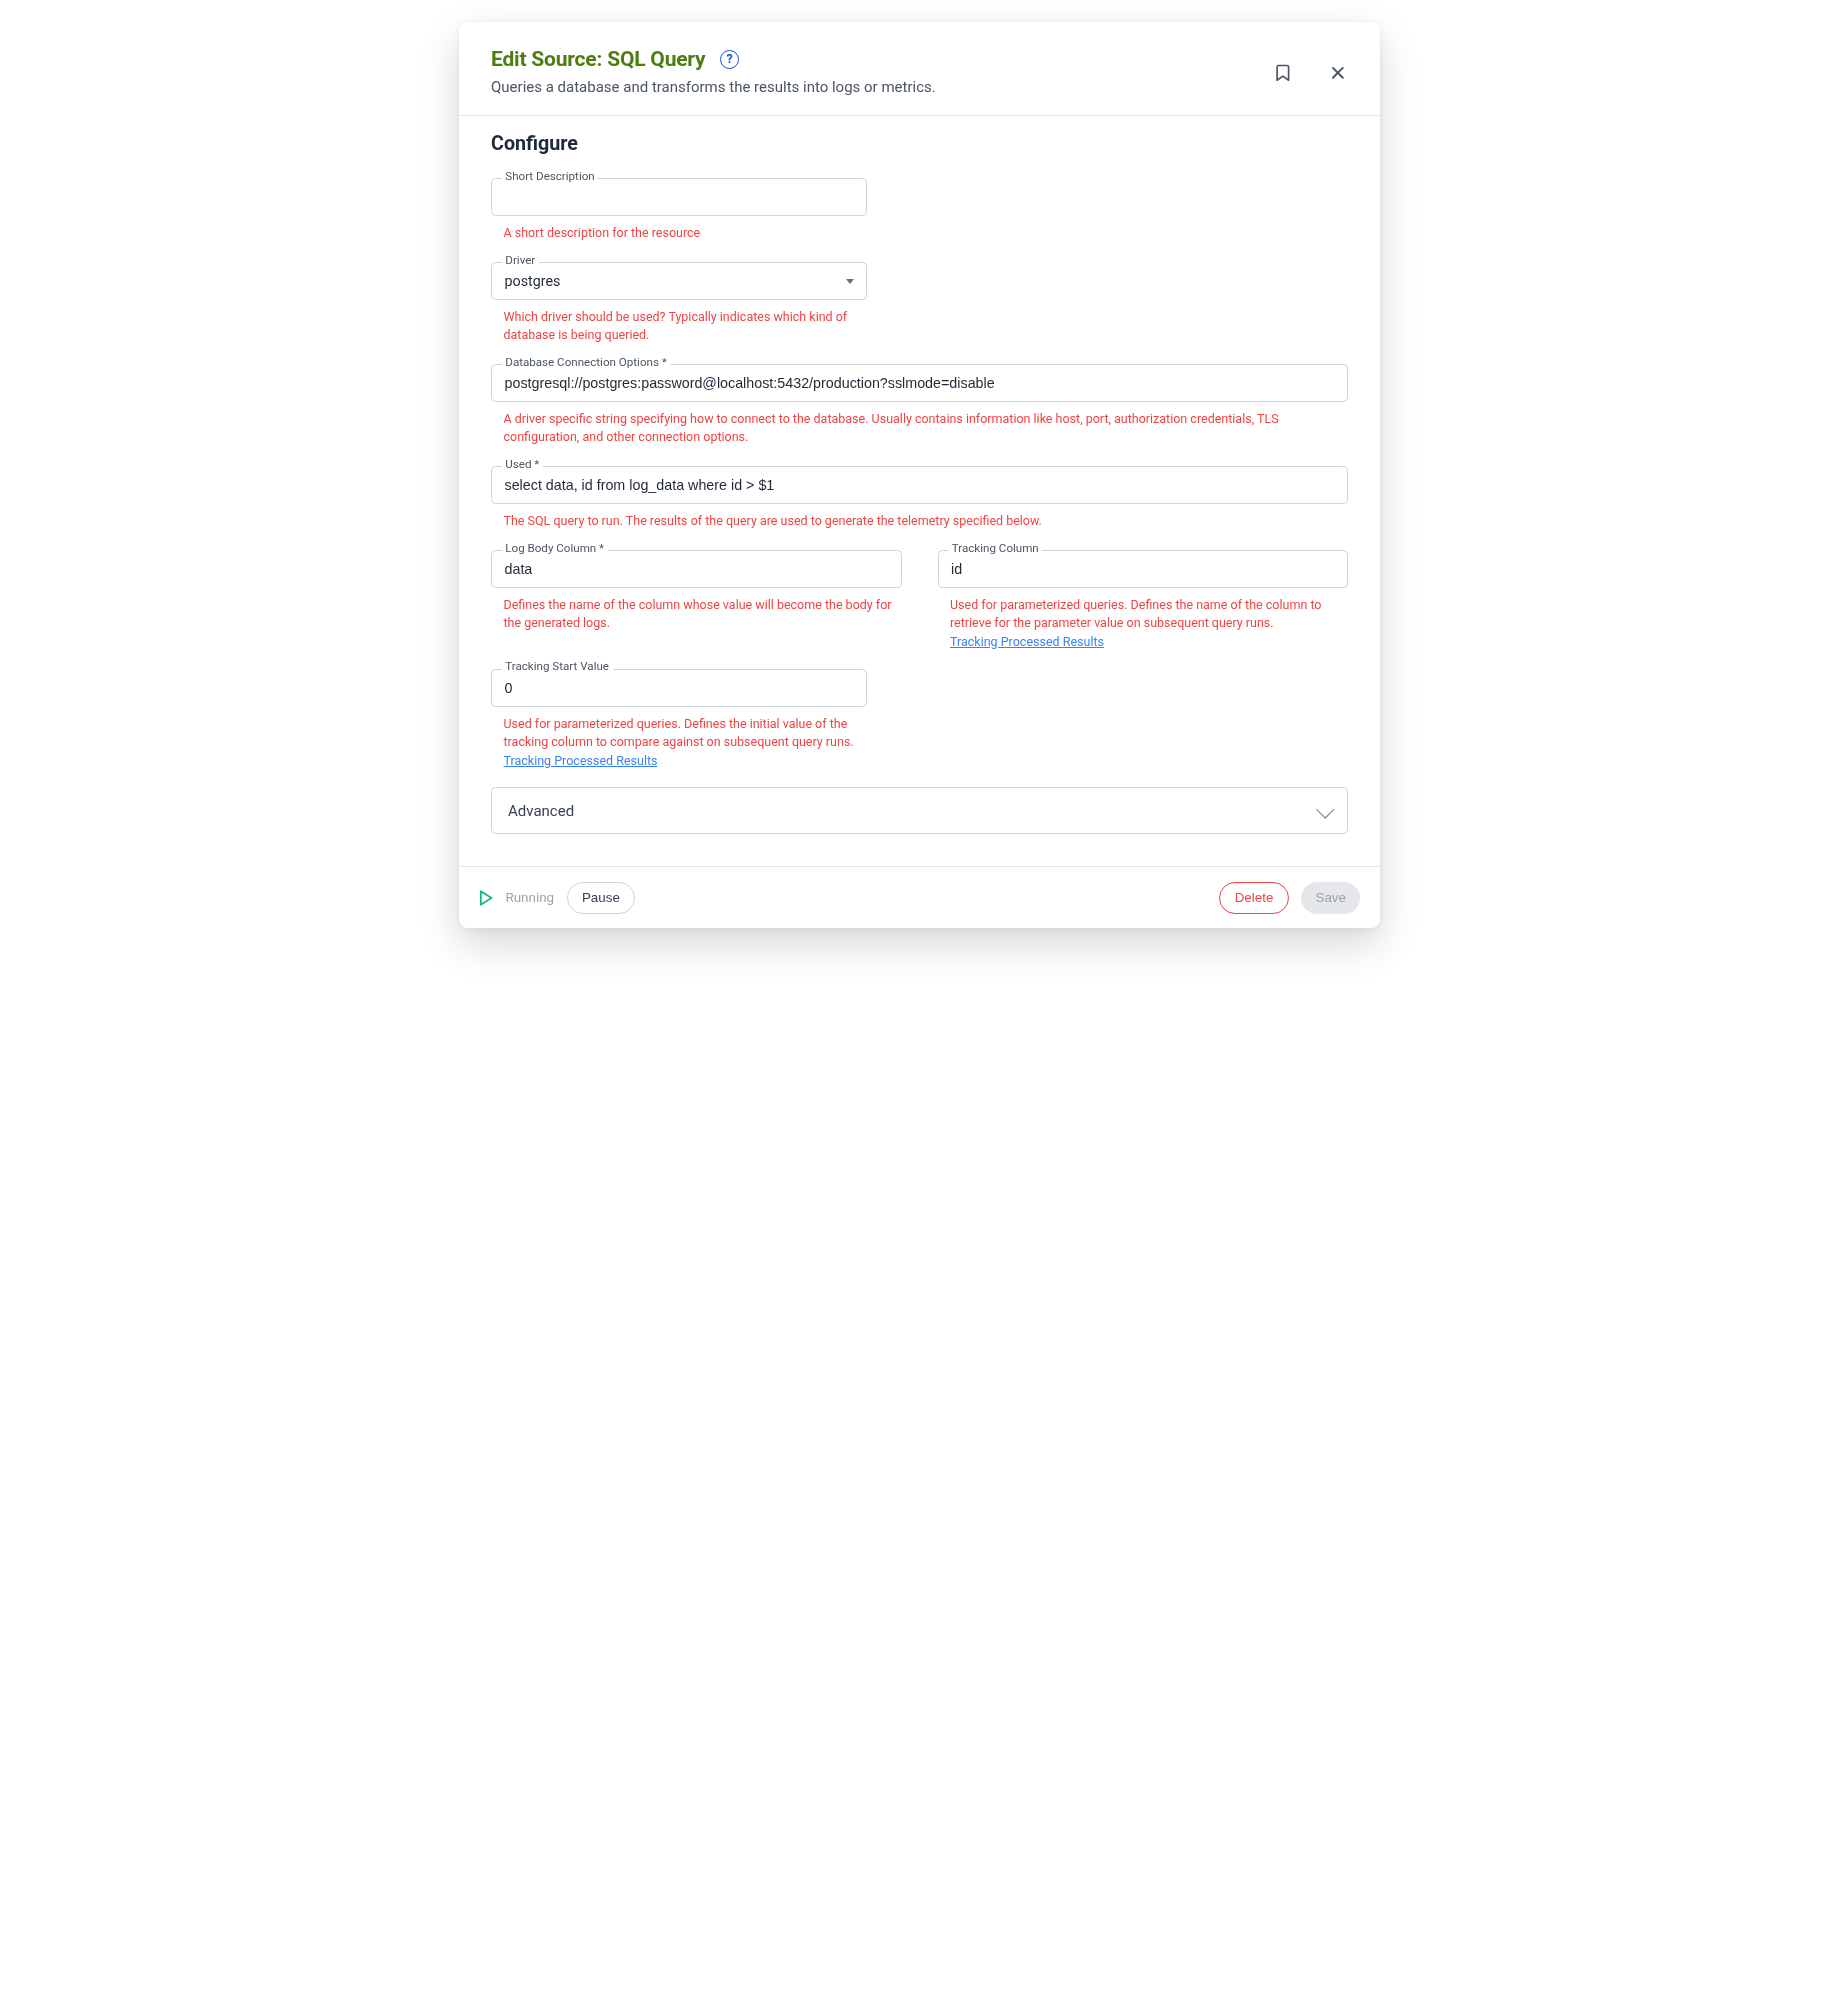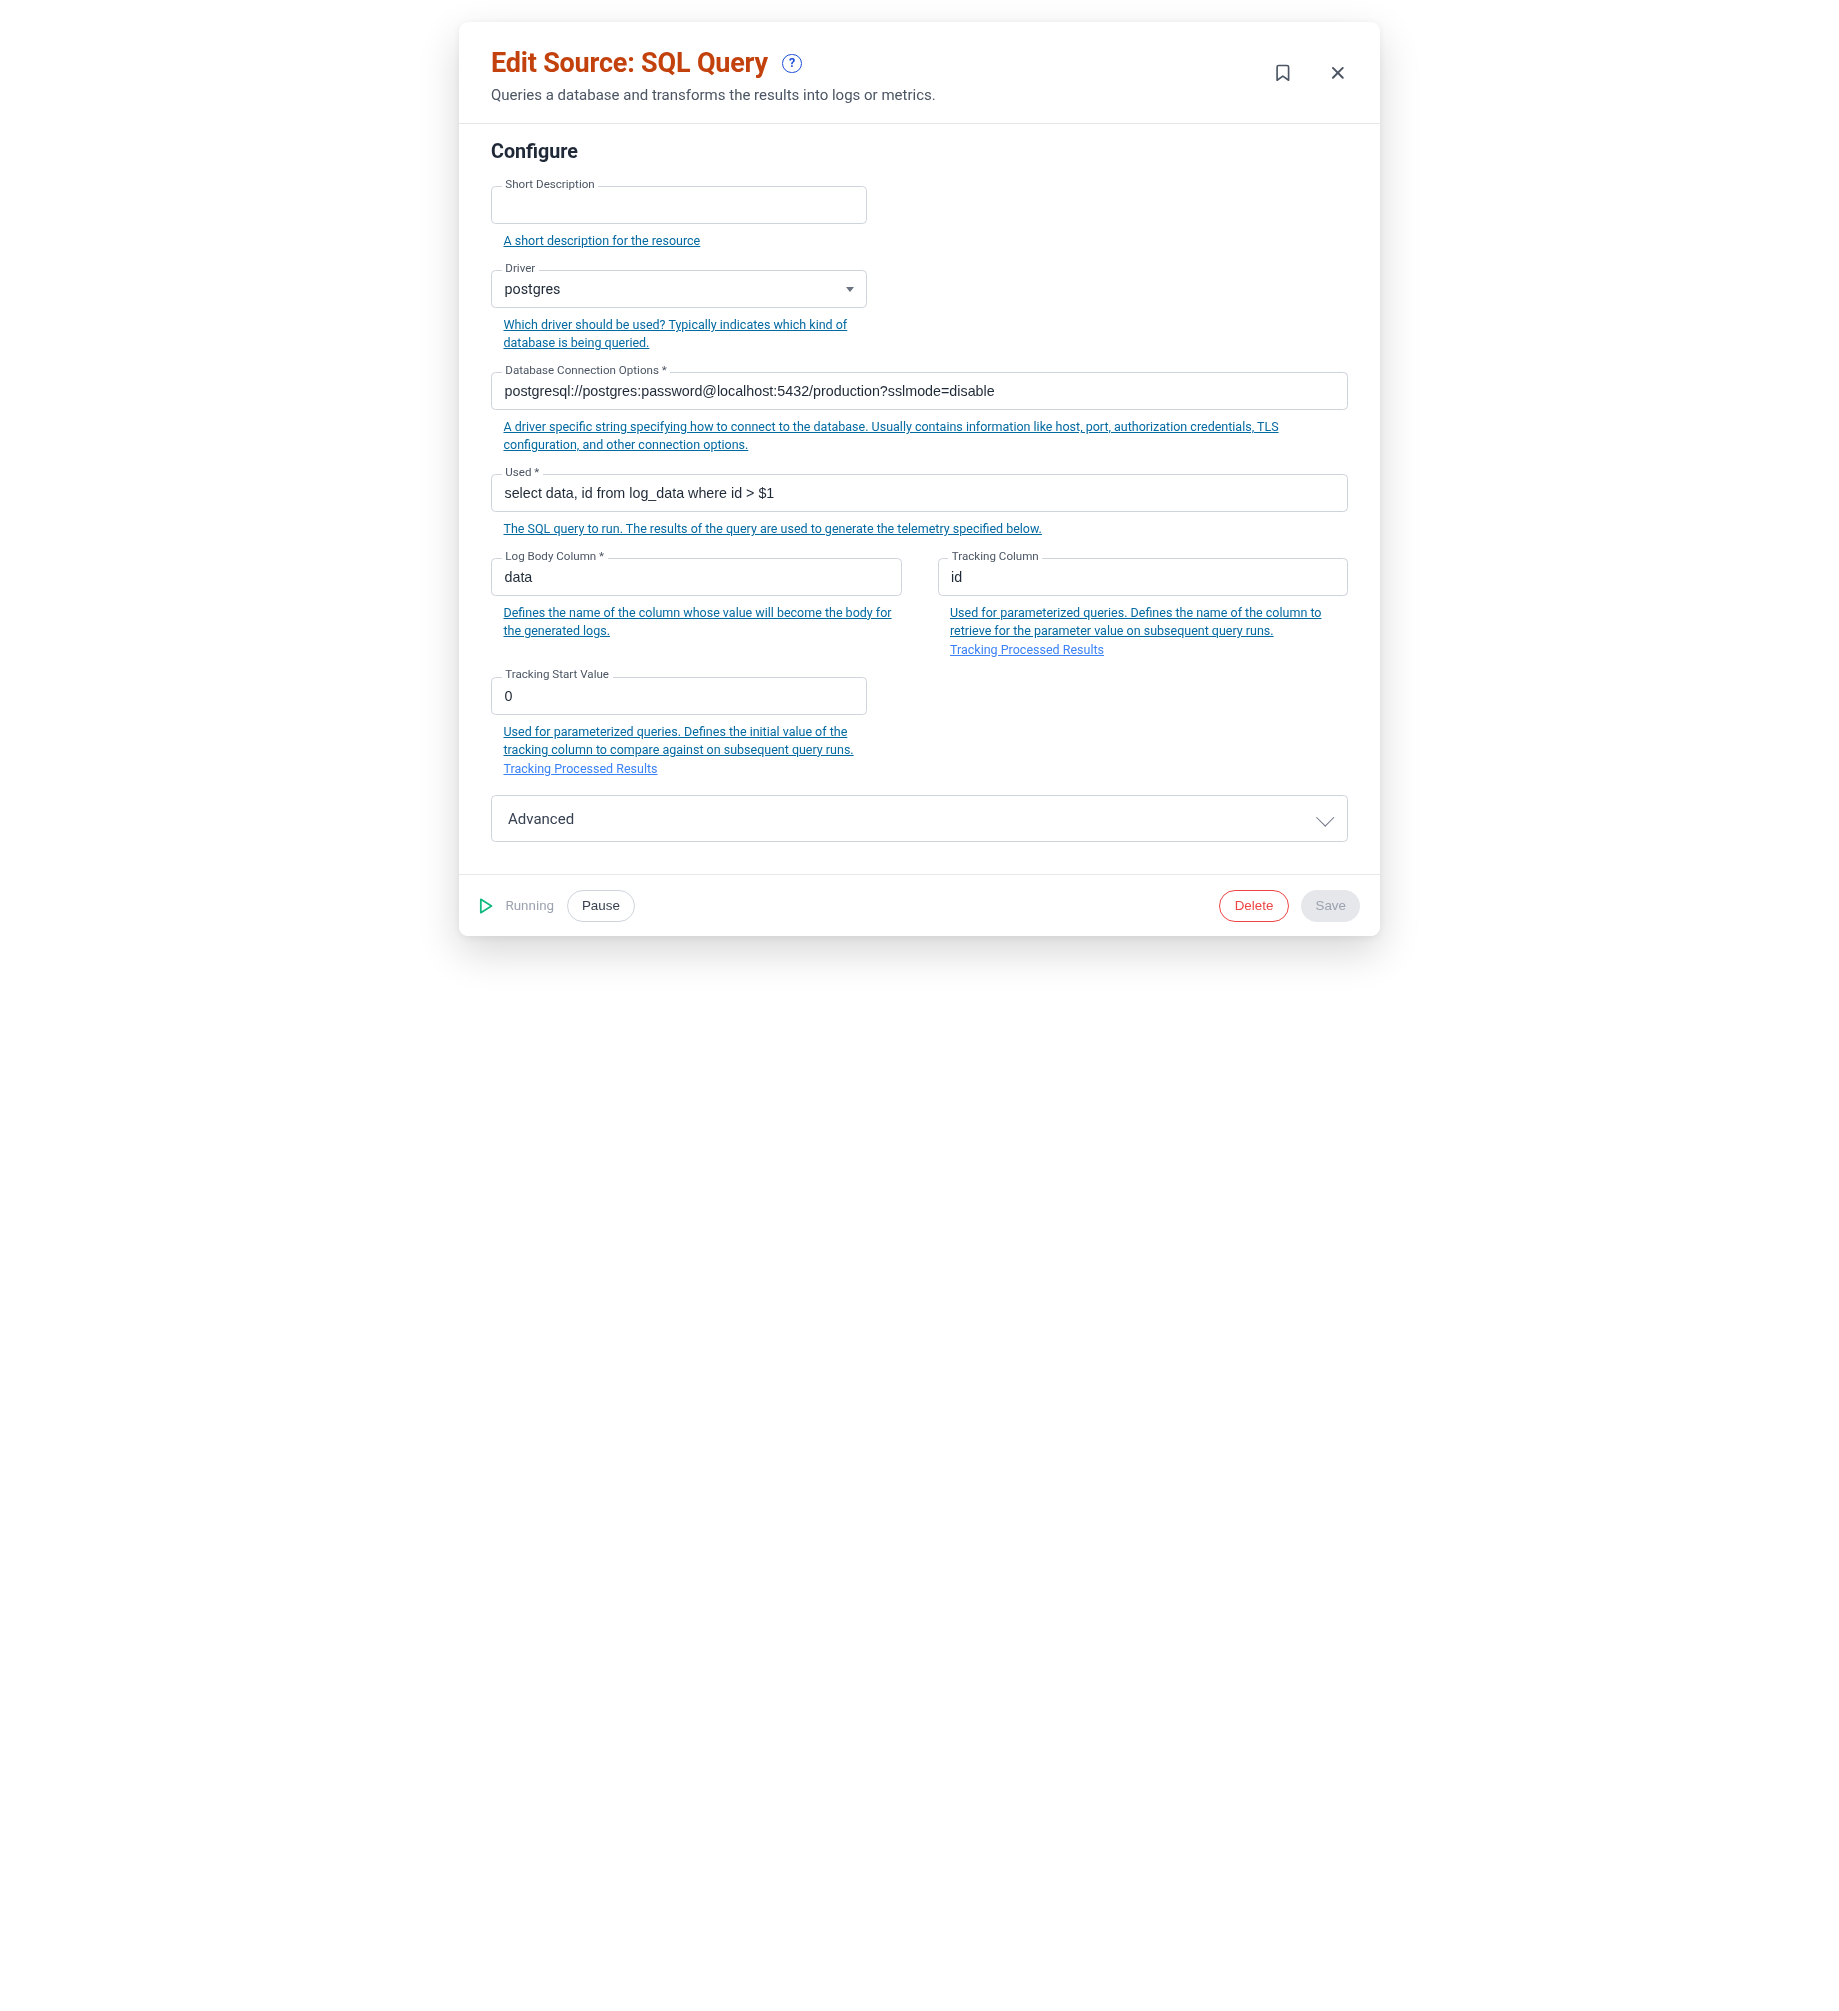--- a/index.html
+++ b/index.html
@@ -27,23 +27,23 @@
     padding: 25px 32px 19.7px 32px;
     border-bottom: 0.9px solid #e5e7eb;
     position: relative;
   }
   .title-row {
     display: flex;
     align-items: center;
     gap: 14.3px;
   }
   .modal-title {
-    font-size: 27px;
+    font-size: 21px;
     font-weight: 700;
-    color: #c2410c;
+    color: #4d7c0f;
     letter-spacing: -0.2px;
   }
   .help-icon-circle {
     width: 19.7px;
     height: 19.7px;
     border: 1.8px solid #1d4ed8;
     border-radius: 50%;
     color: #1d4ed8;
     display: inline-flex;
     align-items: center;
@@ -136,24 +136,23 @@
   .select-caret {
     width: 0; height: 0;
     border-left: 4.5px solid transparent;
     border-right: 4.5px solid transparent;
     border-top: 5.4px solid #6b7280;
   }
 
   .helper {
     margin-top: 8px;
     font-size: 12.5px;
-    color: #0369a1;
+    color: #ef4444;
     line-height: 1.45;
     padding-left: 12.5px;
-    text-decoration: underline;
   }
   .helper-tight { max-width: 376px; }
   .helper a, .link {
     color: #3b82f6;
     text-decoration: underline;
     font-size: 12.5px;
     cursor: pointer;
   }
   .link-block { display: inline-block; margin-top: 1.8px; padding-left: 12.5px; }
 

